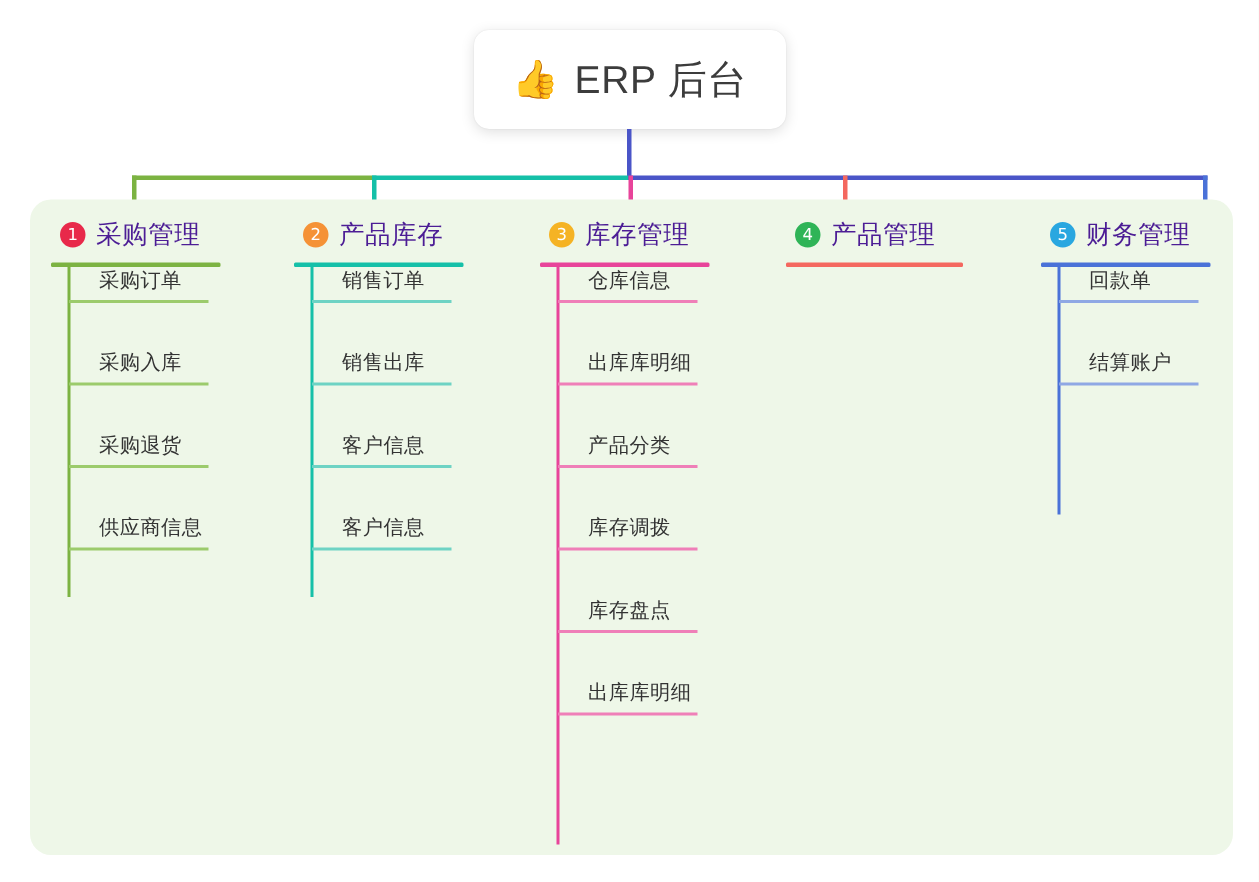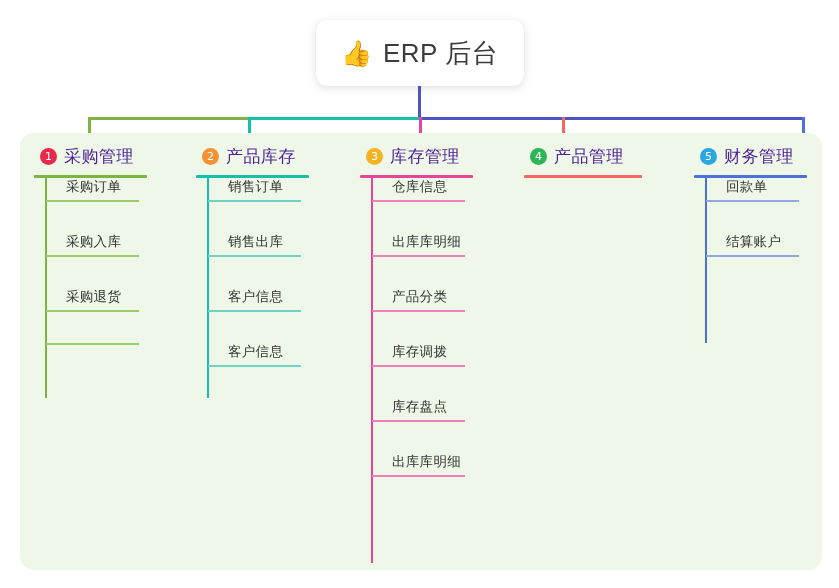--- a/index.html
+++ b/index.html
@@ -166,20 +166,21 @@
         </div>
         <div class="item">
           <div class="item-label">采购入库</div>
           <div class="item-rule" style="background: rgb(156, 203, 108); width: 93px;"></div>
         </div>
         <div class="item">
           <div class="item-label">采购退货</div>
           <div class="item-rule" style="background: rgb(156, 203, 108); width: 93px;"></div>
         </div>
         <div class="item">
+          <div class="item-label">供应商信息</div>
           <div class="item-rule" style="background: rgb(156, 203, 108); width: 93px;"></div>
         </div>
       </div>
     </div>
     <div class="column" style="left: 196px;">
       <div class="col-head" style="width: 113px;">
         <span class="badge" style="background: rgb(245, 146, 54);">2</span>
         <span class="col-title">产品库存</span>
       </div>
       <div class="head-rule" style="background: rgb(21, 192, 168); width: 113px;"></div>

